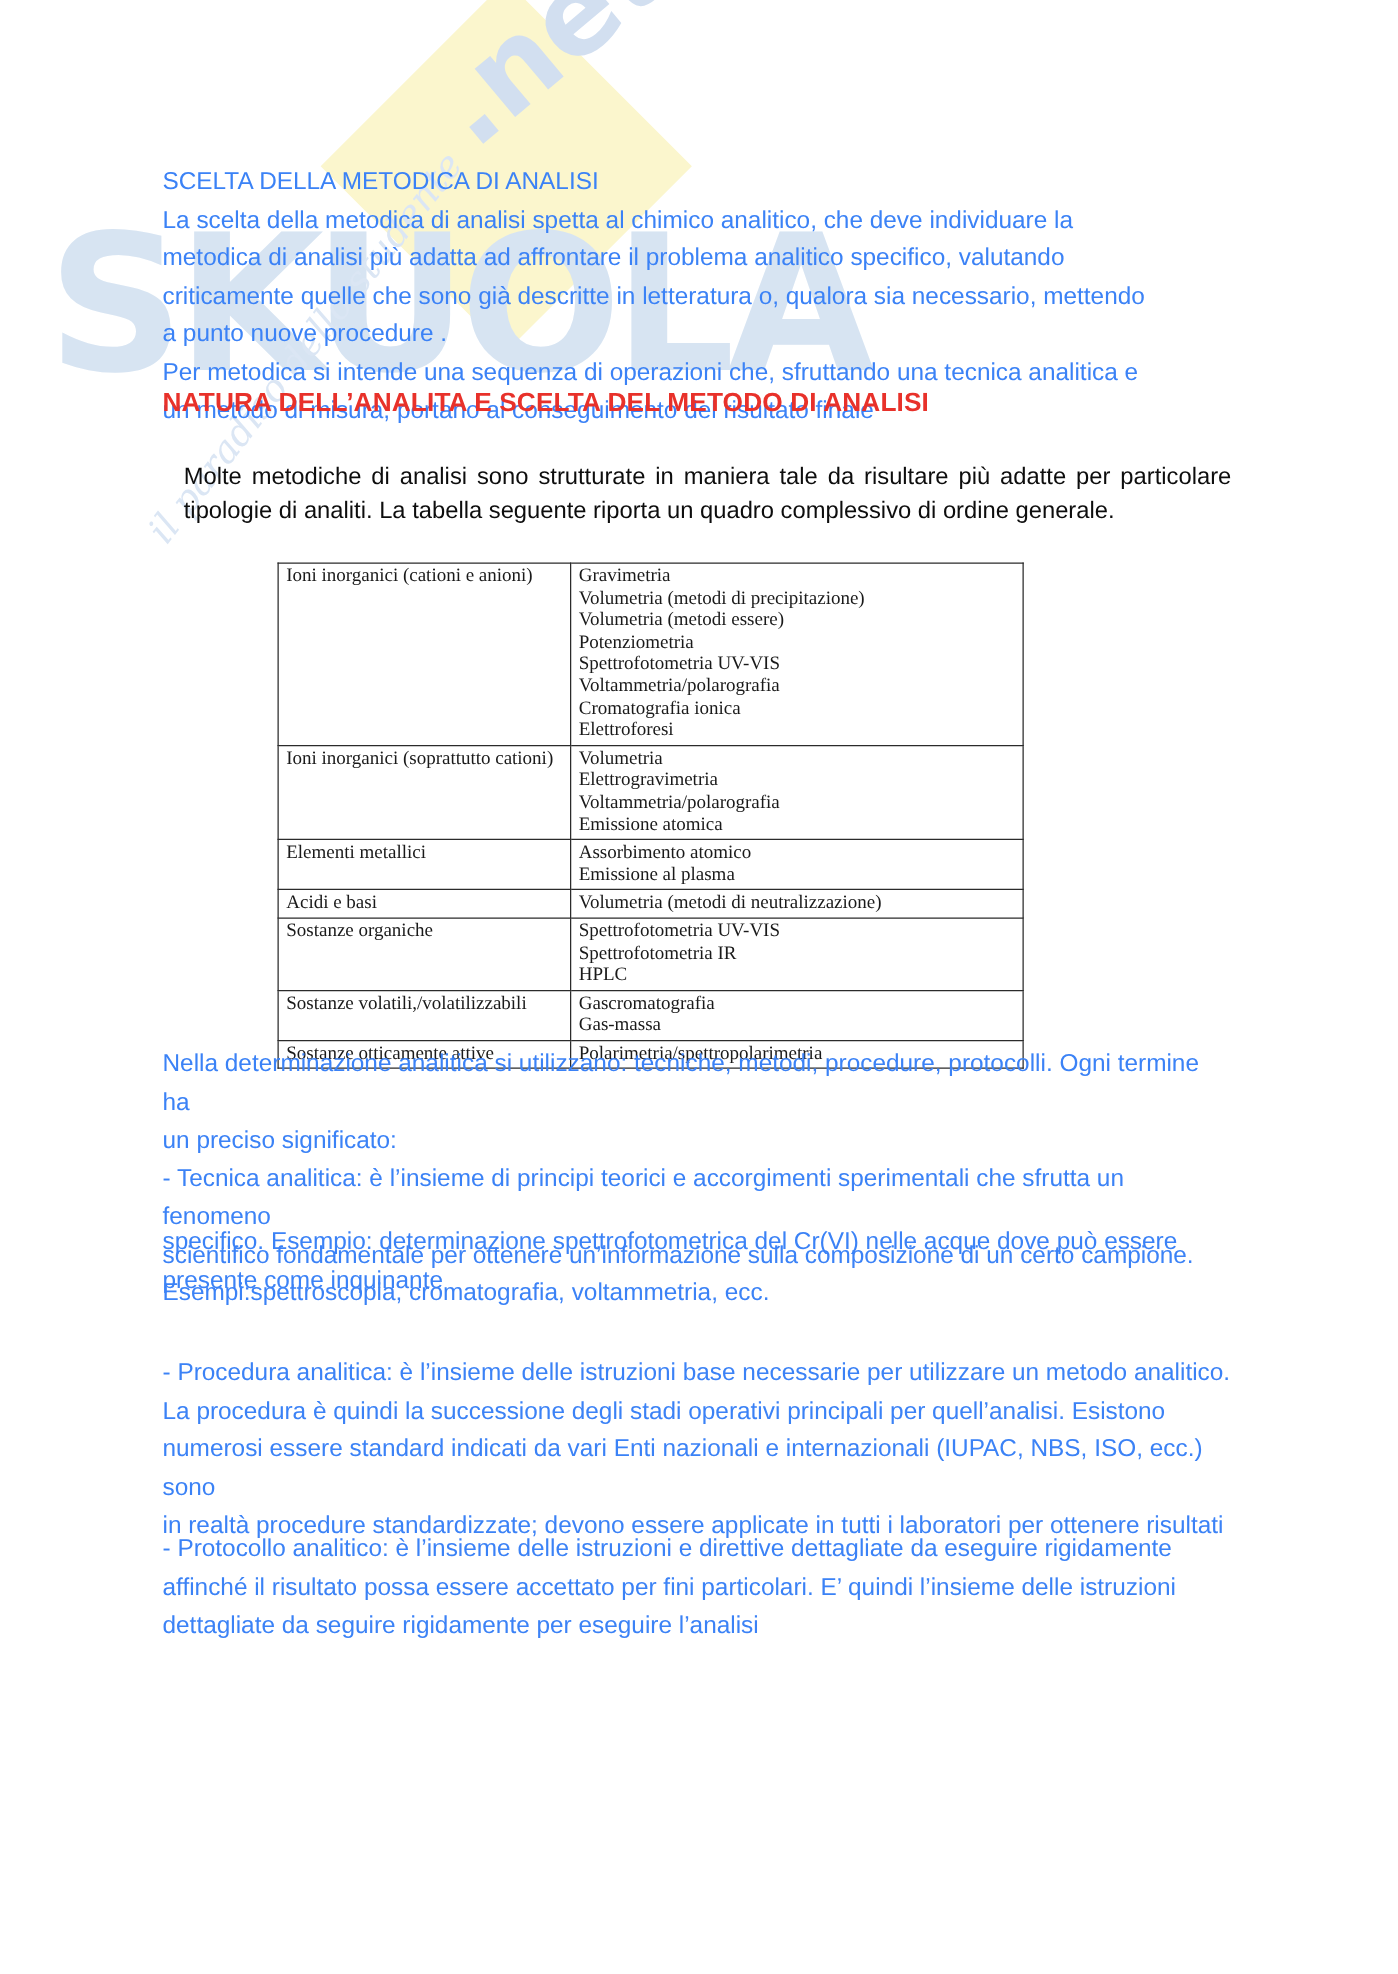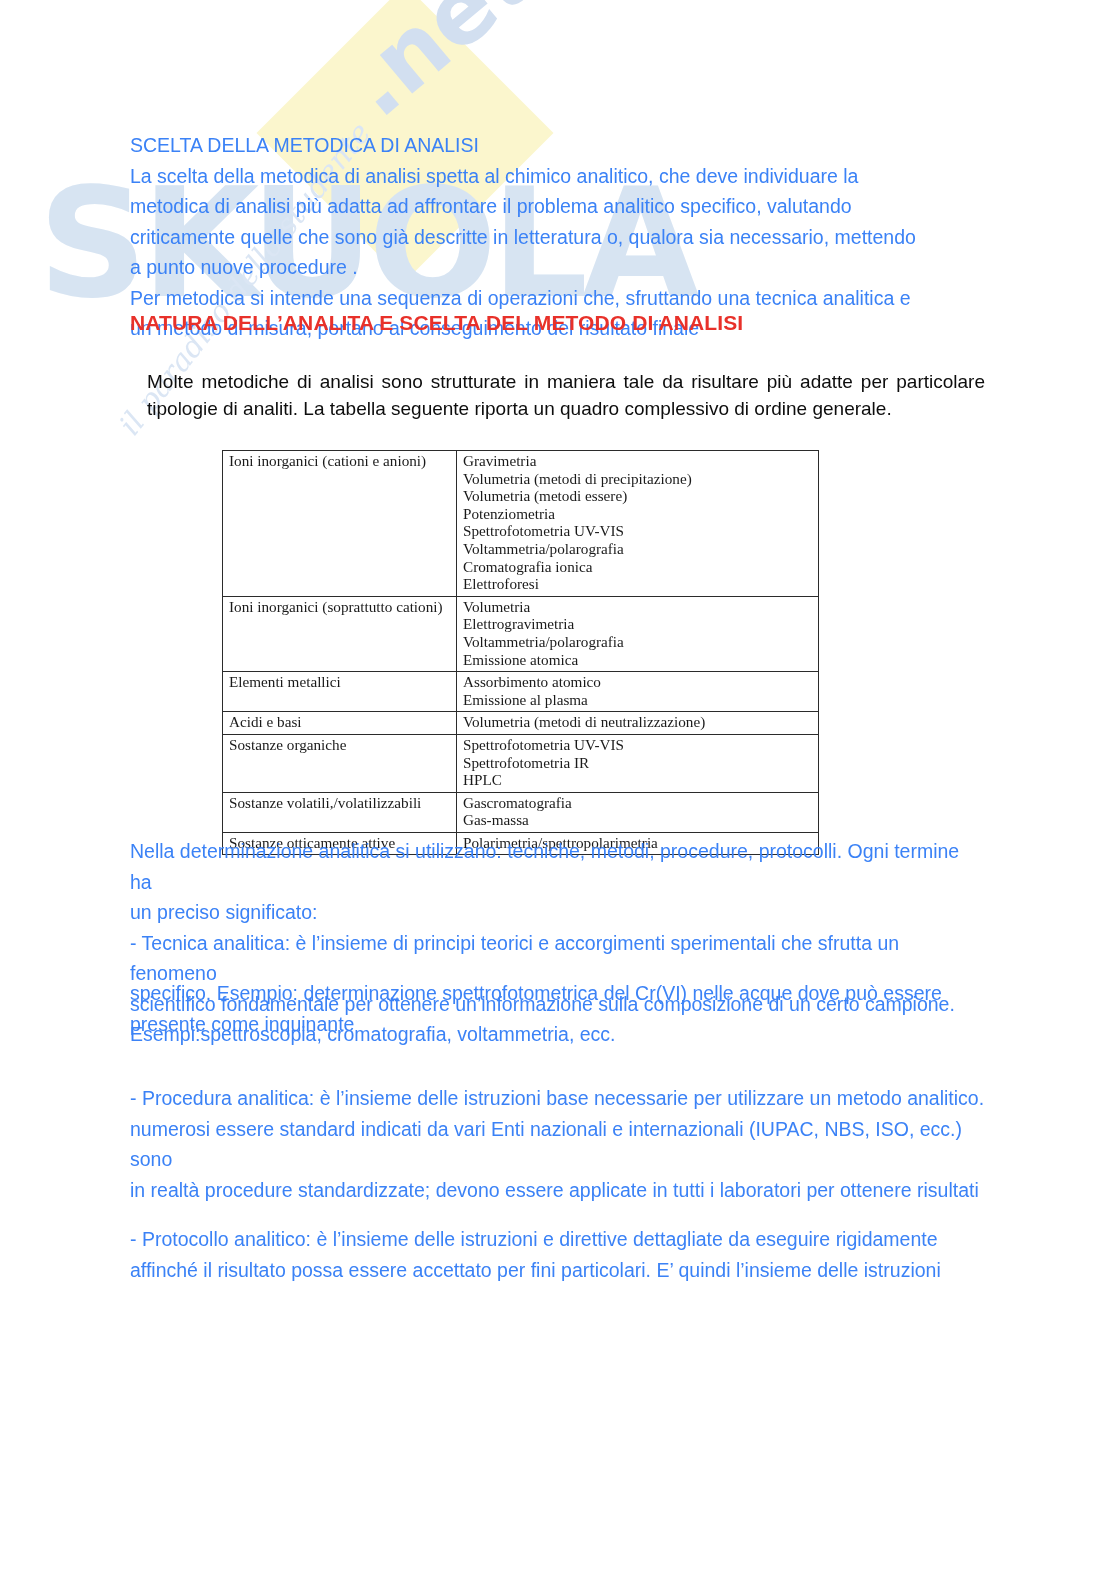--- a/index.html
+++ b/index.html
@@ -257,23 +257,25 @@
       <p class="para">Esempi:spettroscopia, cromatografia, voltammetria, ecc.</p>
     </div>
 
     <div class="block body-text" id="post-table-2">
       <p class="para">specifico. Esempio: determinazione spettrofotometrica del Cr(VI) nelle acque dove può essere</p>
       <p class="para">presente come inquinante</p>
     </div>
 
     <div class="block body-text" id="post-table-3">
       <p class="para">- Procedura analitica: è l’insieme delle istruzioni base necessarie per utilizzare un metodo analitico.</p>
+      <p class="para">La procedura è quindi la successione degli stadi operativi principali per quell’analisi. Esistono</p>
       <p class="para">numerosi essere standard indicati da vari Enti nazionali e internazionali (IUPAC, NBS, ISO, ecc.) sono</p>
       <p class="para">in realtà procedure standardizzate; devono essere applicate in tutti i laboratori per ottenere risultati</p>
     </div>
 
     <div class="block body-text" id="post-table-4">
       <p class="para">- Protocollo analitico: è l’insieme delle istruzioni e direttive dettagliate da eseguire rigidamente</p>
       <p class="para">affinché il risultato possa essere accettato per fini particolari. E’ quindi l’insieme delle istruzioni</p>
+      <p class="para">dettagliate da seguire rigidamente per eseguire l’analisi</p>
     </div>
 
   </div>
 </div>
 
 </body></html>

